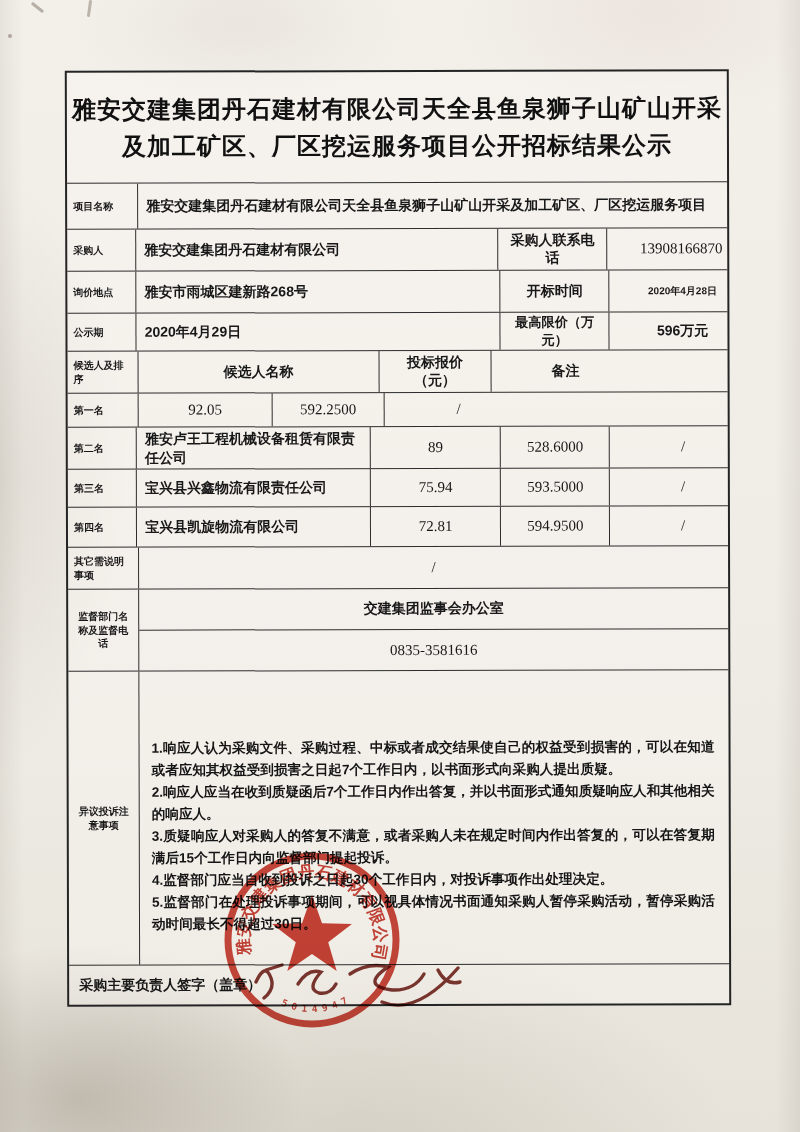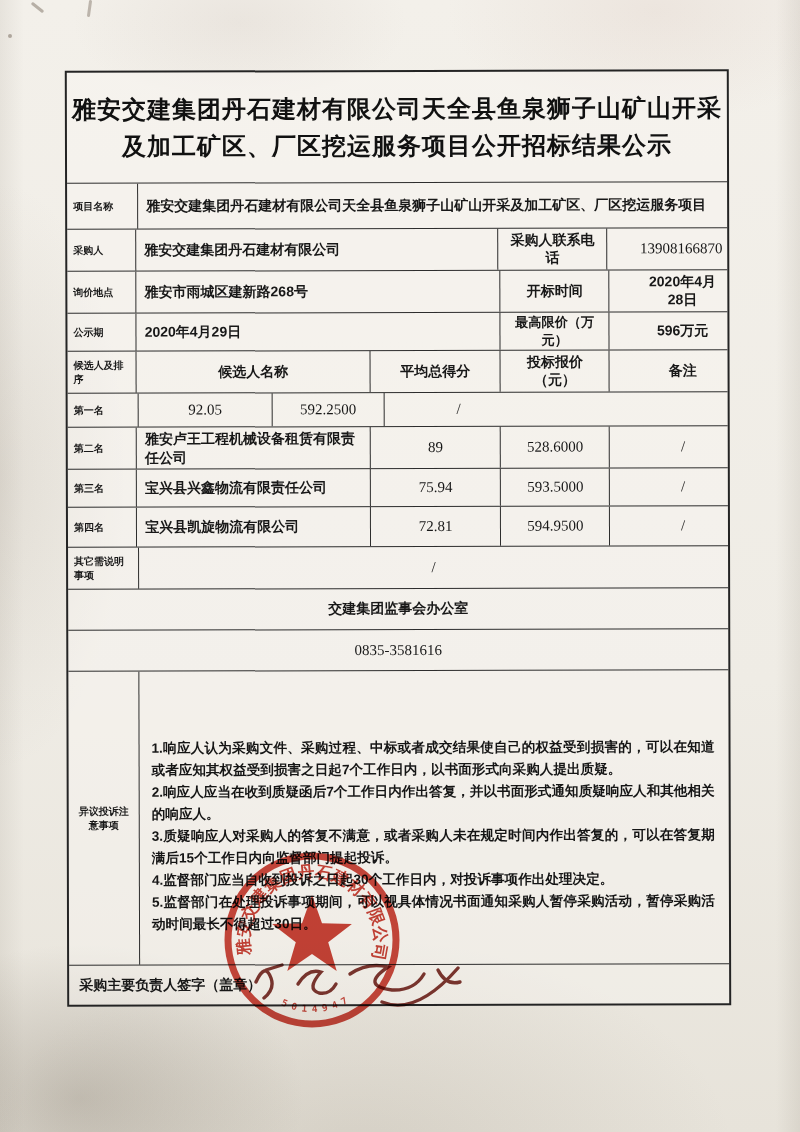--- a/index.html
+++ b/index.html
@@ -71,34 +71,33 @@
     <div class="cell lab">采购人</div>
     <div class="cell val c-wide">雅安交建集团丹石建材有限公司</div>
     <div class="cell hdr c-price center">采购人联系电话</div>
     <div class="cell num c-remark center">13908166870</div>
   </div>
 
   <div class="trow" style="height:42px;">
     <div class="cell lab">询价地点</div>
     <div class="cell val c-wide">雅安市雨城区建新路268号</div>
     <div class="cell hdr c-price center">开标时间</div>
-    <div class="cell val c-remark center" style="font-size:14px;border-radius:17px;">2020年4月28日</div>
+    <div class="cell val c-remark center" style="font-size:10px;border-radius:17px;">2020年4月28日</div>
   </div>
 
   <div class="trow" style="height:38px;">
     <div class="cell lab">公示期</div>
     <div class="cell val c-wide">2020年4月29日</div>
     <div class="cell hdr c-price center" style="font-size:13.2px;padding:2px 14px;">最高限价（万元）</div>
     <div class="cell val c-remark center">596万元</div>
   </div>
 
   <div class="trow" style="height:42px;">
     <div class="cell lab">候选人及排序</div>
     <div class="cell hdr c-name center">候选人名称</div>
-    <div class="cell hdr c-score center">平均总得分</div>
     <div class="cell hdr c-price center">投标报价（元）</div>
     <div class="cell hdr c-remark center">备注</div>
   </div>
 
   <div class="trow" style="height:34px;">
     <div class="cell lab">第一名</div>
     <div class="cell num c-score center">92.05</div>
     <div class="cell num c-price center">592.2500</div>
     <div class="cell num c-remark center">/</div>
   </div>
@@ -126,20 +125,21 @@
     <div class="cell num c-price center">594.9500</div>
     <div class="cell num c-remark center">/</div>
   </div>
 
   <div class="trow" style="height:42px;">
     <div class="cell lab">其它需说明事项</div>
     <div class="cell num center" style="flex:1;">/</div>
   </div>
 
   <div class="trow" style="height:82px;">
+    <div class="cell lab center">监督部门名称及监督电话</div>
     <div class="stack">
       <div class="substack divided val">交建集团监事会办公室</div>
       <div class="substack num">0835-3581616</div>
     </div>
   </div>
 
   <div class="trow" style="height:294px;">
     <div class="cell lab center">异议投诉注意事项</div>
     <div class="obj-cell">
       <div class="obj-line">1.响应人认为采购文件、采购过程、中标或者成交结果使自己的权益受到损害的，可以在知道或者应知其权益受到损害之日起7个工作日内，以书面形式向采购人提出质疑。</div>

